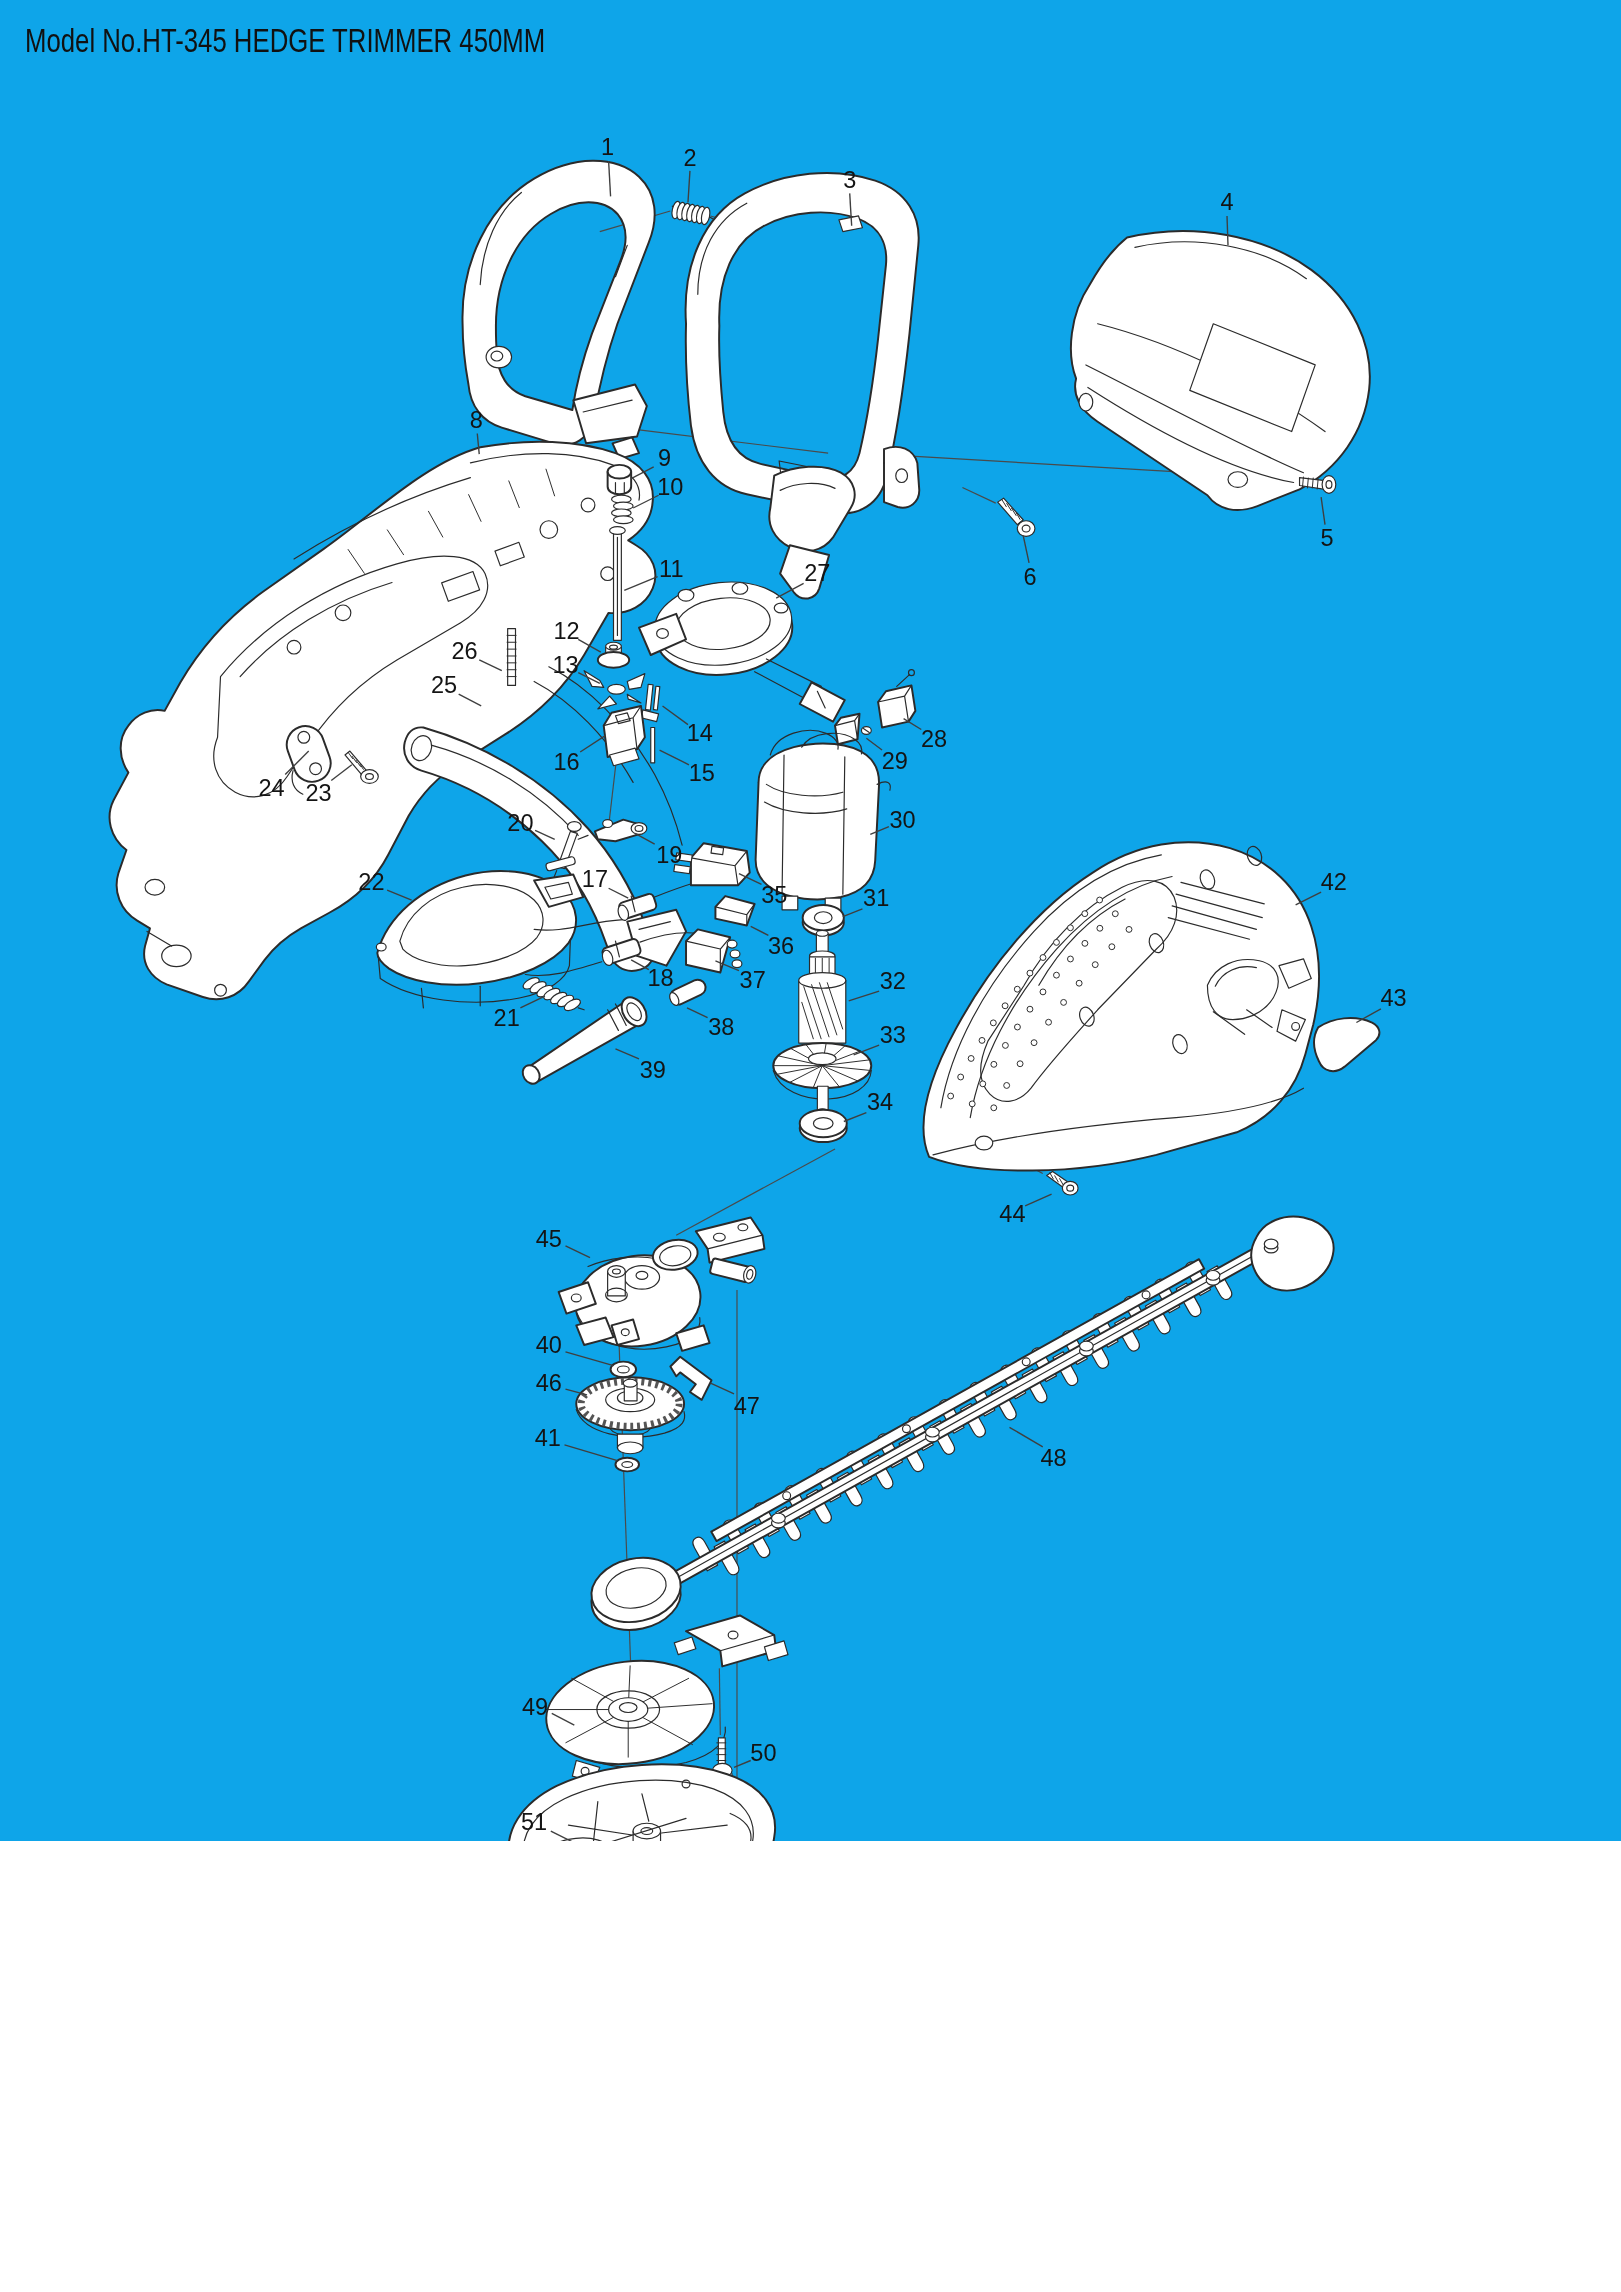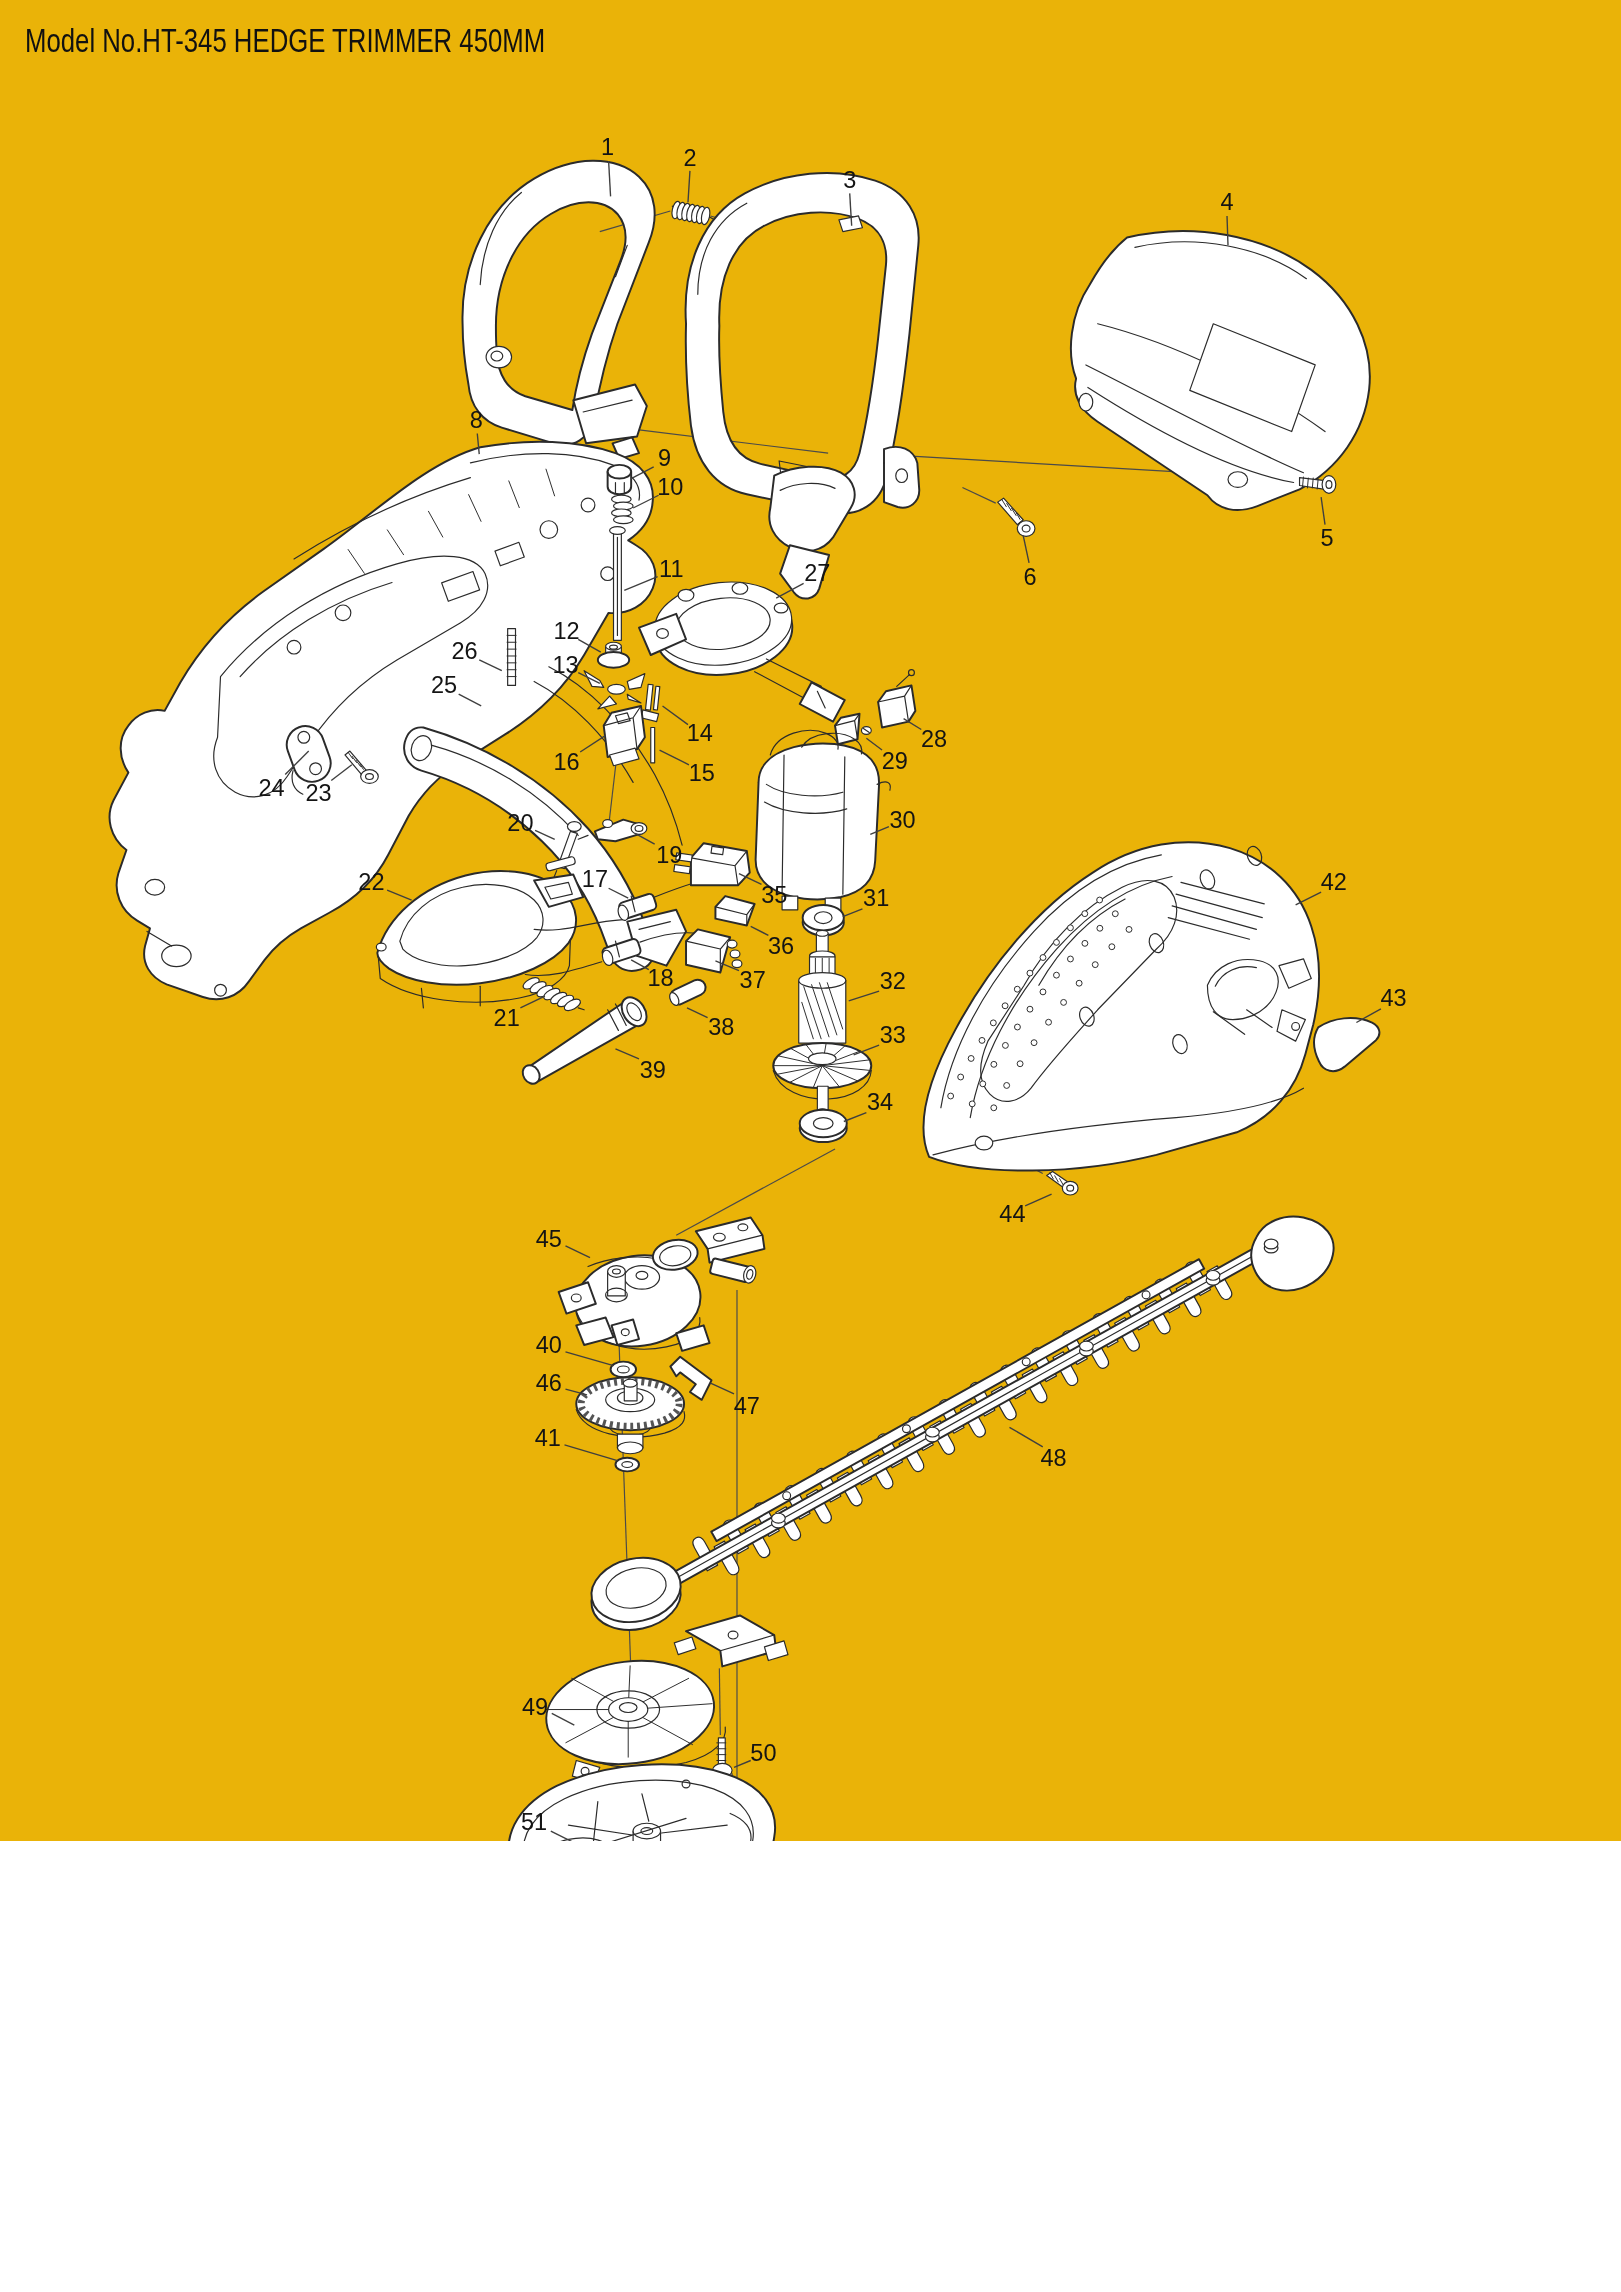--- a/index.html
+++ b/index.html
@@ -1,16 +1,16 @@
 <!DOCTYPE html>
 <html><head>
 <meta charset="utf-8">
 <style>
   html,body{margin:0;padding:0;background:#ffffff;}
-  .page{position:relative;width:1621px;height:1841px;background:#eab308;overflow:hidden;
+  .page{position:relative;width:1621px;height:1841px;background:#0ea5e9;overflow:hidden;
         font-family:"Liberation Sans", sans-serif;text-decoration:underline;}
   .title{position:absolute;left:24.5px;top:21.6px;font-size:33px;color:#111;
          white-space:nowrap;transform:scaleX(0.78);transform-origin:left center;
          letter-spacing:0px;font-weight:400;}
   svg{position:absolute;left:0;top:0;}
   .part{fill:#ffffff;stroke:#2b2b2b;stroke-width:2;stroke-linejoin:round;stroke-linecap:round;}
   .det{fill:none;stroke:#2b2b2b;stroke-width:1.2;stroke-linejoin:round;stroke-linecap:round;}
   .detf{fill:#ffffff;stroke:#2b2b2b;stroke-width:1.2;stroke-linejoin:round;}
   .asm{fill:none;stroke:#4a4a4a;stroke-width:1.2;}
   .callout-line{stroke:#3f3f3f;stroke-width:1.4;}

